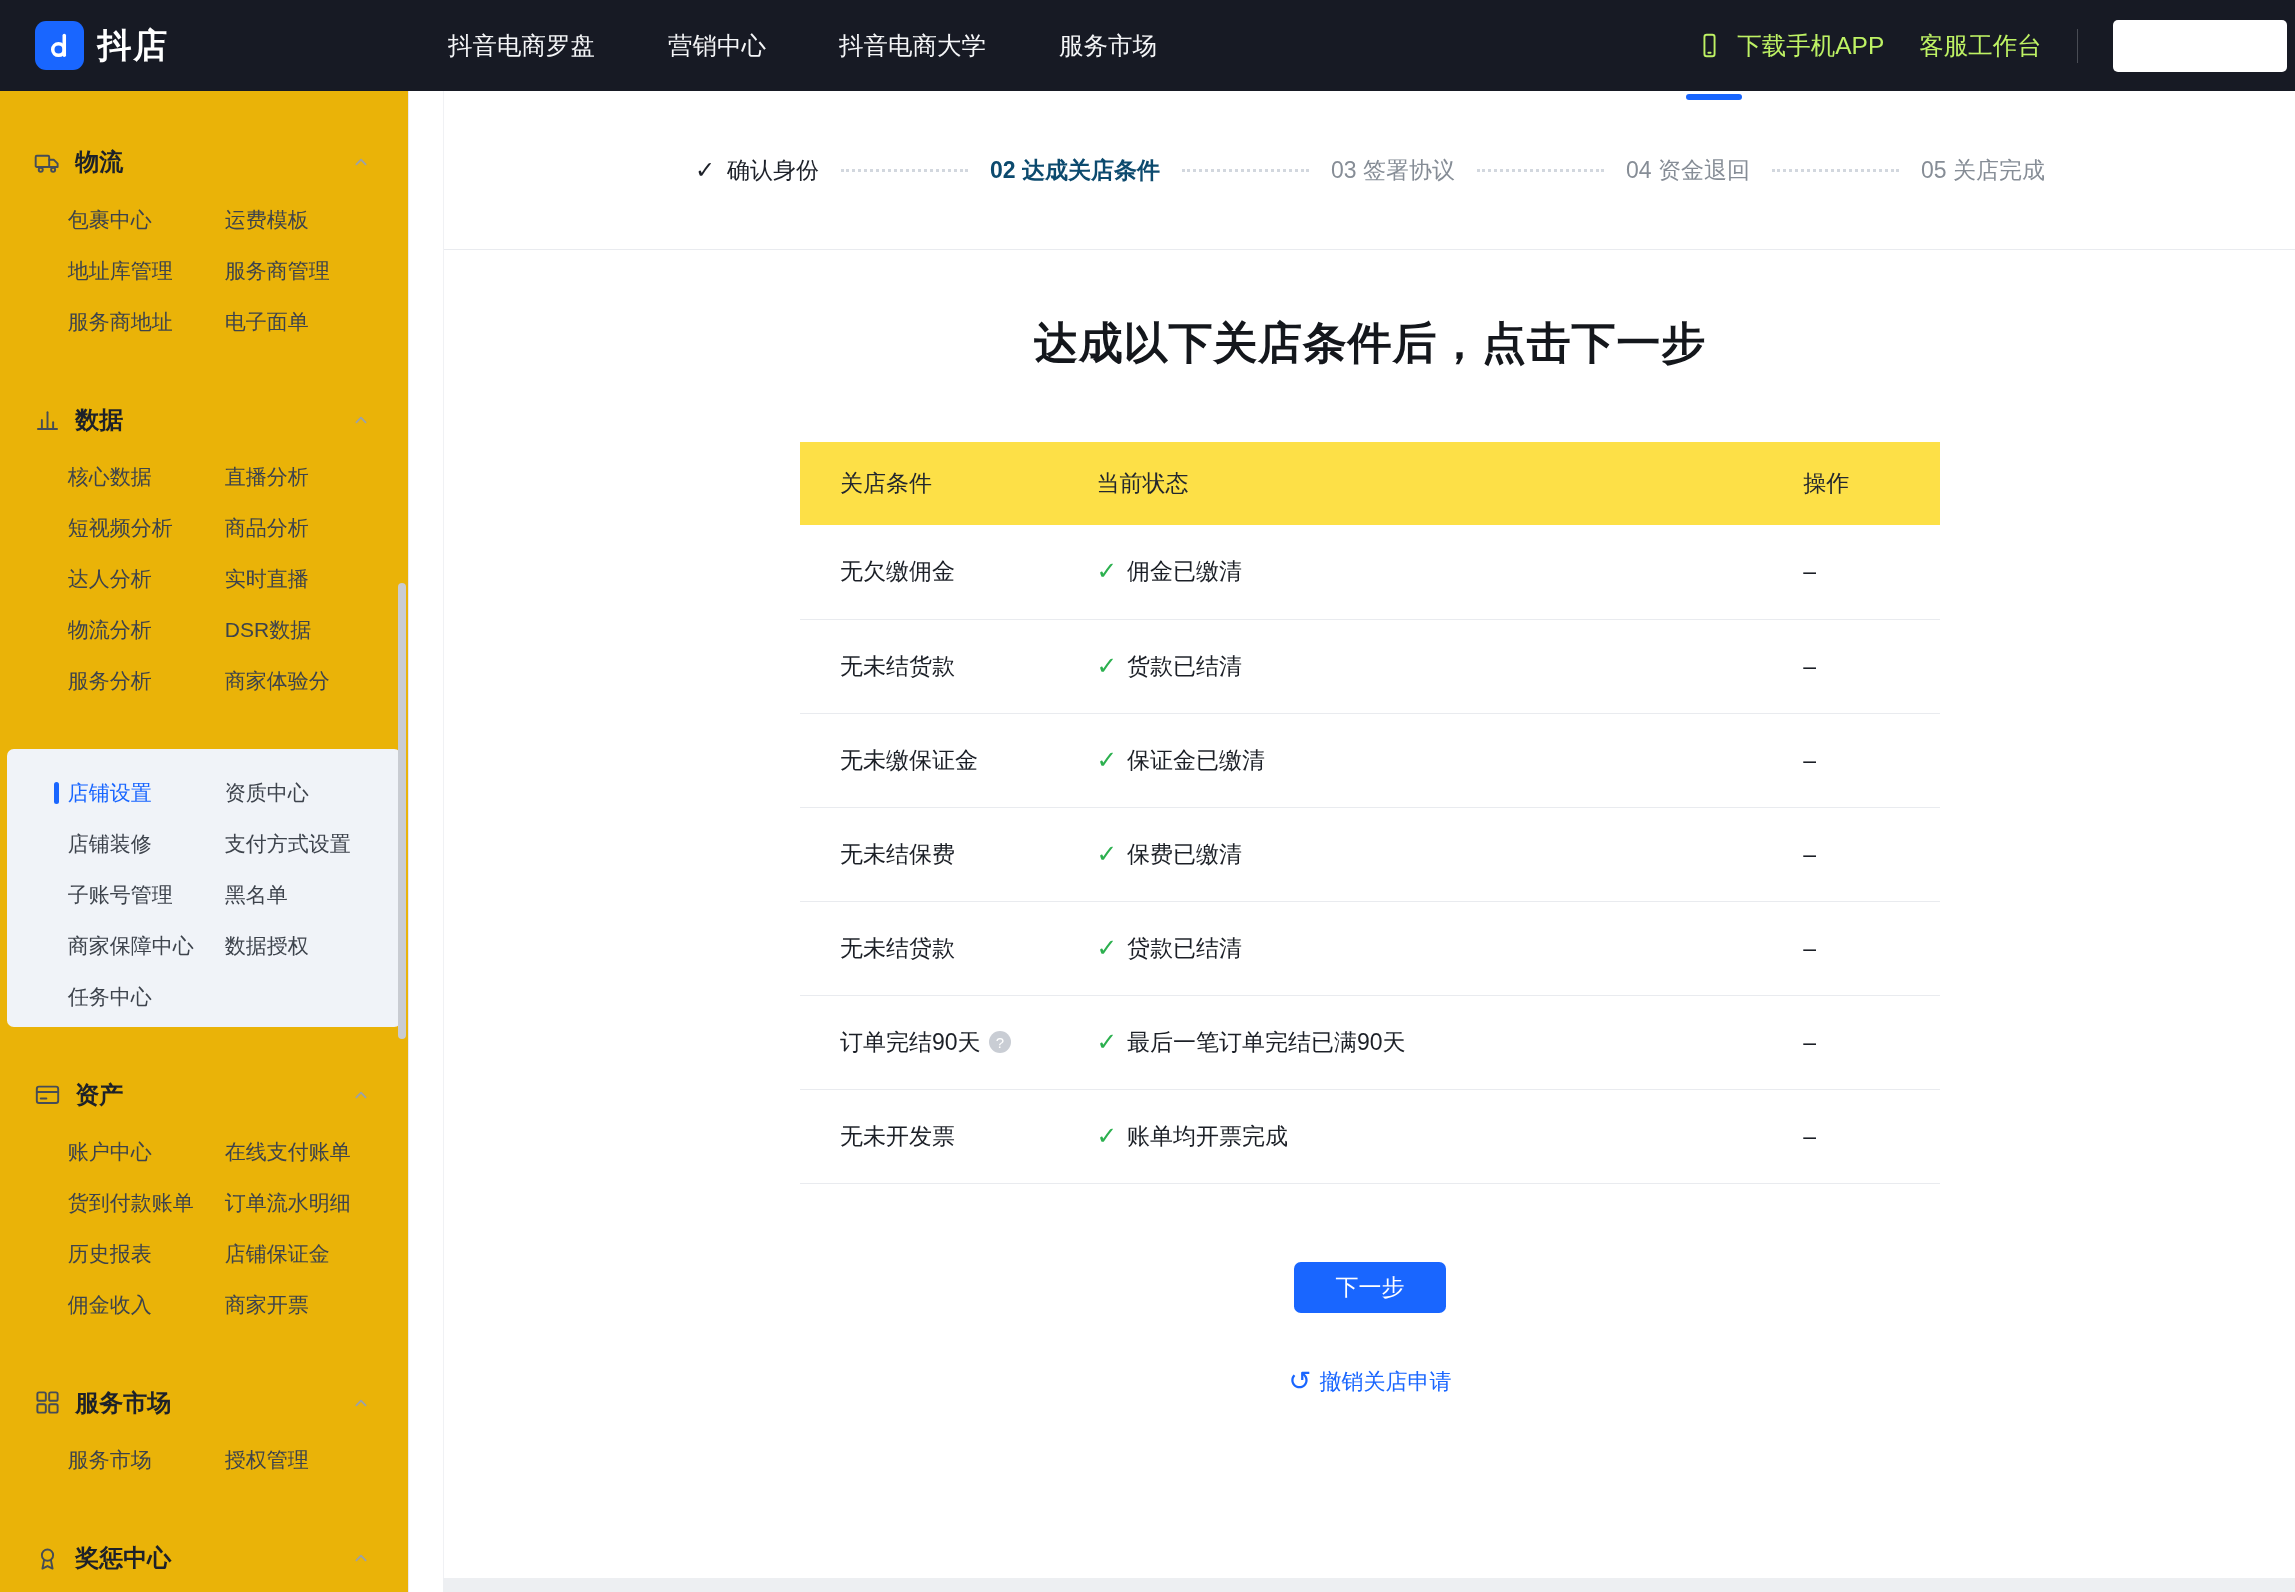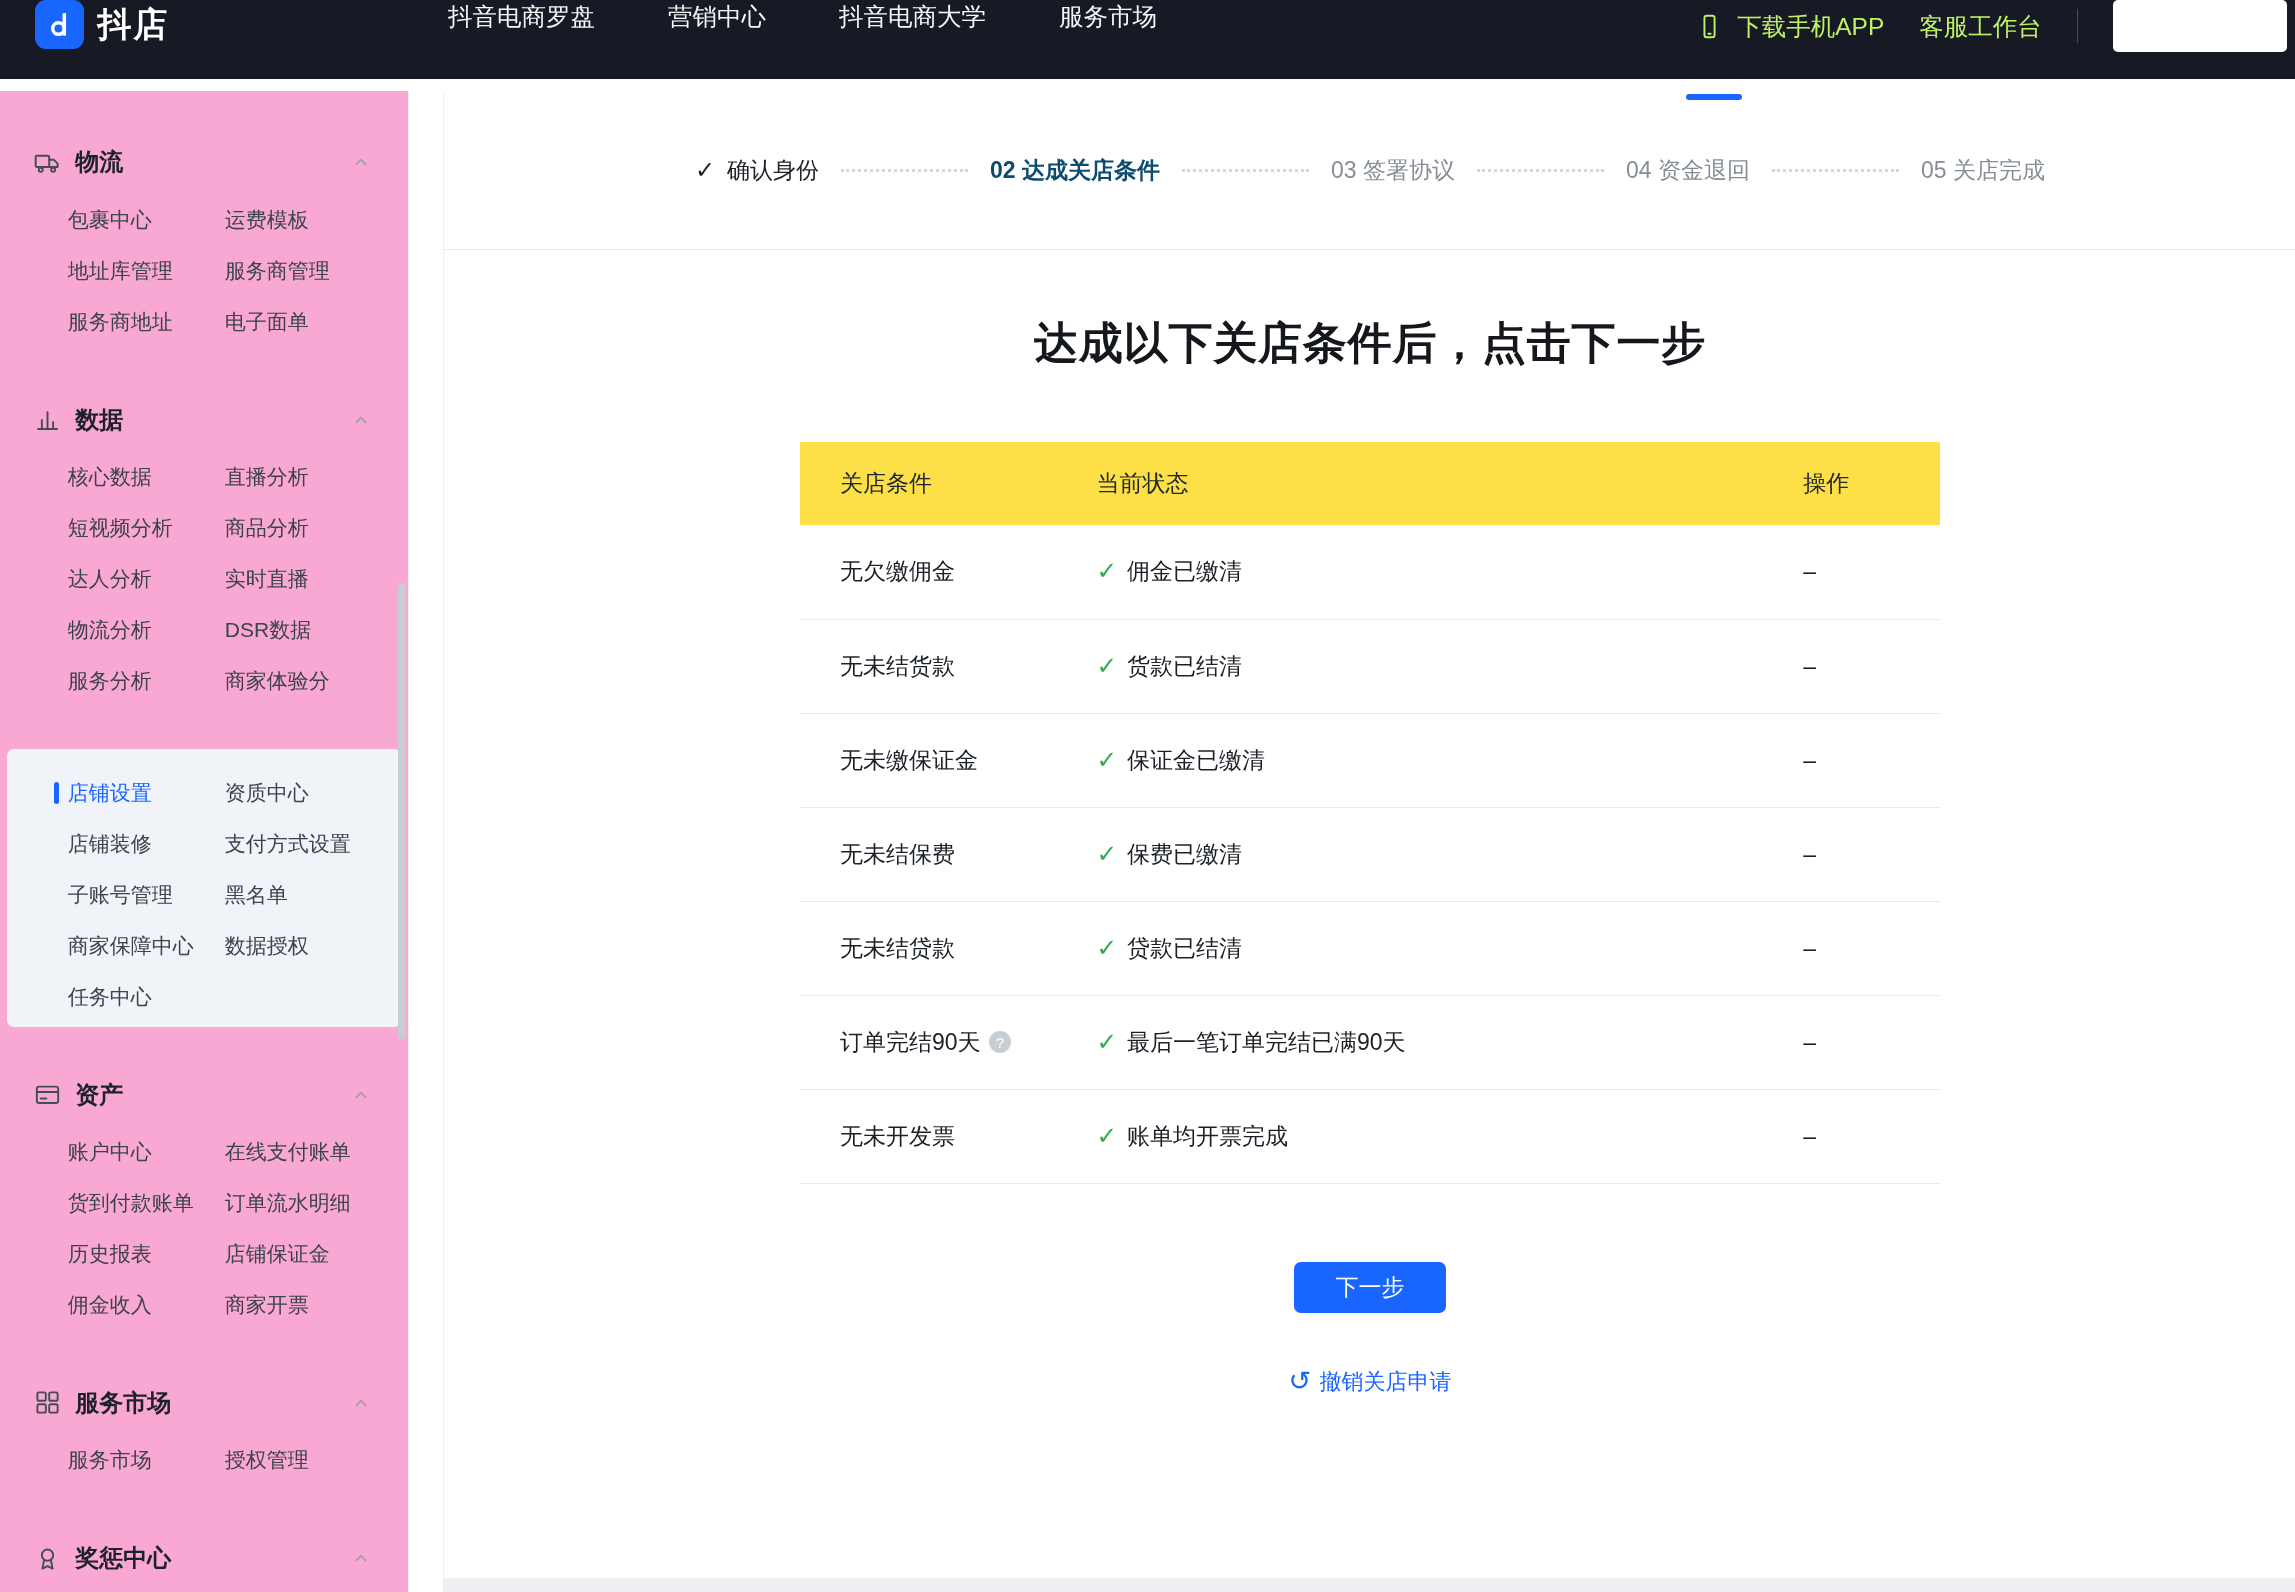--- a/index.html
+++ b/index.html
@@ -1,33 +1,33 @@
 <!DOCTYPE html>
 <html style="font-size:13.5px"><head>
 <meta charset="utf-8">
 <style>
   *{margin:0;padding:0;box-sizing:border-box;}
   html,body{width:2295px;height:1593px;}
   body{font-family:"Liberation Sans","DejaVu Sans",sans-serif;background:#ffffff;overflow:hidden;position:relative;color:#1d2129;}
 
   
-  .topbar{height:79px;background:#171a24;display:flex;align-items:flex-start;color:#fff;position:relative;z-index:5;}
+  .topbar{height:91px;background:#171a24;display:flex;align-items:center;color:#fff;position:relative;z-index:5;}
   .logo{display:flex;align-items:center;margin-left:35px;flex:none;}
   .logo-mark{width:49px;height:49px;border-radius:11px;background:#1966ff;color:#fff;display:flex;align-items:center;justify-content:center;padding:7.6px;}
   .logo-text{font-size:34px;font-weight:700;margin-left:13.5px;letter-spacing:1.7px;color:#fff;}
   .top-nav{display:flex;margin-left:279px;gap:73px;align-items:center;}
   .top-nav .nav-item{font-size:24.5px;color:#f5f6f8;cursor:pointer;white-space:nowrap;}
   .top-right{margin-left:auto;display:flex;align-items:center;gap:35px;margin-right:8.4px;}
   .top-link{display:flex;align-items:center;gap:14px;font-size:24.5px;color:#bef264;cursor:pointer;white-space:nowrap;}
   .phone-icon{width:27px;height:27px;display:inline-block;}
   .top-divider{width:0.8px;height:34px;background:rgba(255,255,255,.22);}
   .account-box{width:174px;height:52px;background:#fff;border-radius:5px;cursor:pointer;}
 
   
-  .sidebar{position:absolute;left:0;top:91px;bottom:0;width:409px;background:#f9a8d4;border-right:0.8px solid #e9ebef;padding-top:41px;overflow:hidden;}
+  .sidebar{position:absolute;left:0;top:91px;bottom:0;width:409px;background:#eab308;border-right:0.8px solid #e9ebef;padding-top:41px;overflow:hidden;}
   .side-section{margin:0 6.8px 37px;padding:8.4px 0 5px;border-radius:6.8px;}
   .side-section.active{background:#f0f3f8;}
   .sec-head{display:flex;align-items:center;height:44px;padding:0 29px 0 27px;cursor:pointer;}
   .sec-icon{width:27px;height:27px;color:#464c56;flex:none;display:inline-block;}
   .sec-title{margin-left:14.4px;font-size:24px;font-weight:700;color:#1d2129;}
   .sec-chevron{margin-left:auto;width:22px;height:22px;color:#9aa1ab;display:inline-block;}
   .sec-items{display:grid;grid-template-columns:157px 1fr;padding:10px 0 0 61px;}
   .side-item{height:51px;display:flex;align-items:center;font-size:21px;color:#3d434c;cursor:pointer;white-space:nowrap;}
   .side-item.active{color:#1966ff;font-weight:400;}
   .side-item.active::before{content:"";width:5px;height:22px;border-radius:2.5px;background:#1966ff;margin-right:8.4px;margin-left:-13.5px;flex:none;}

